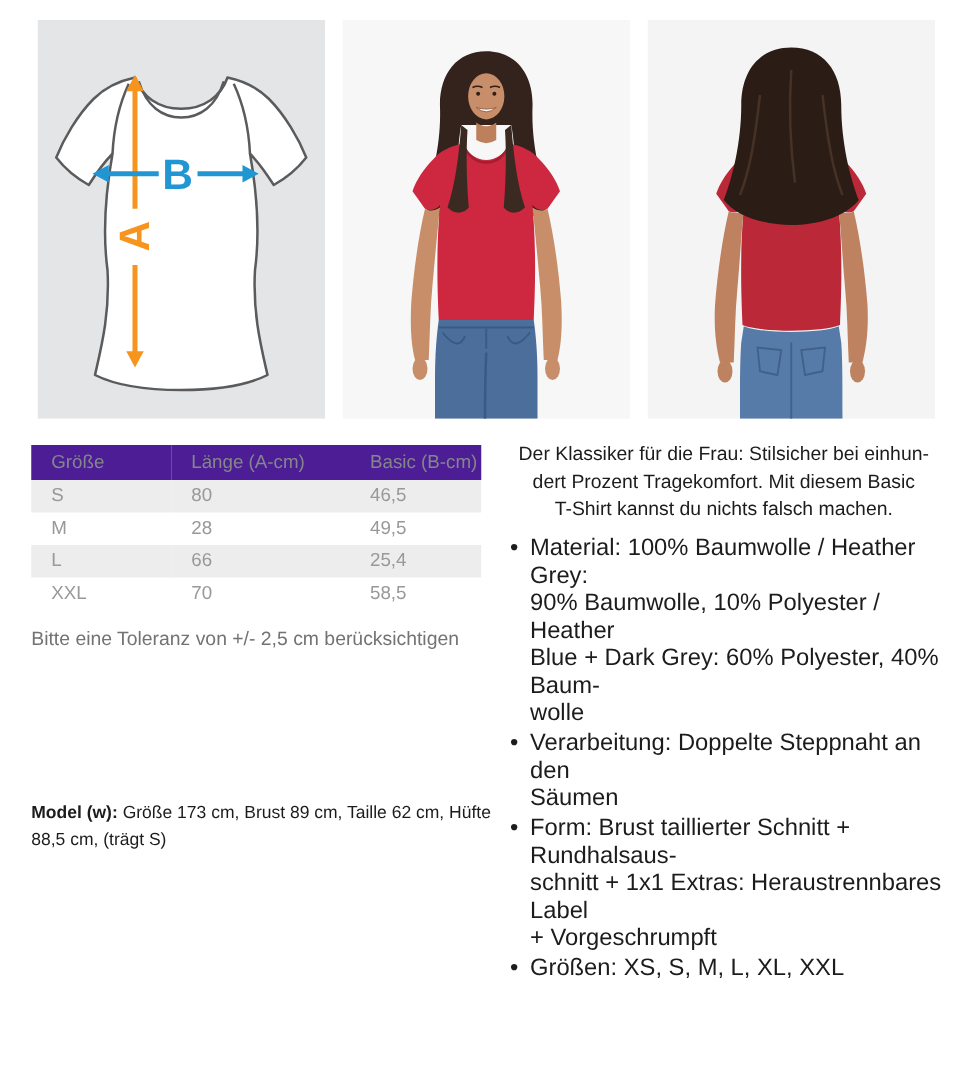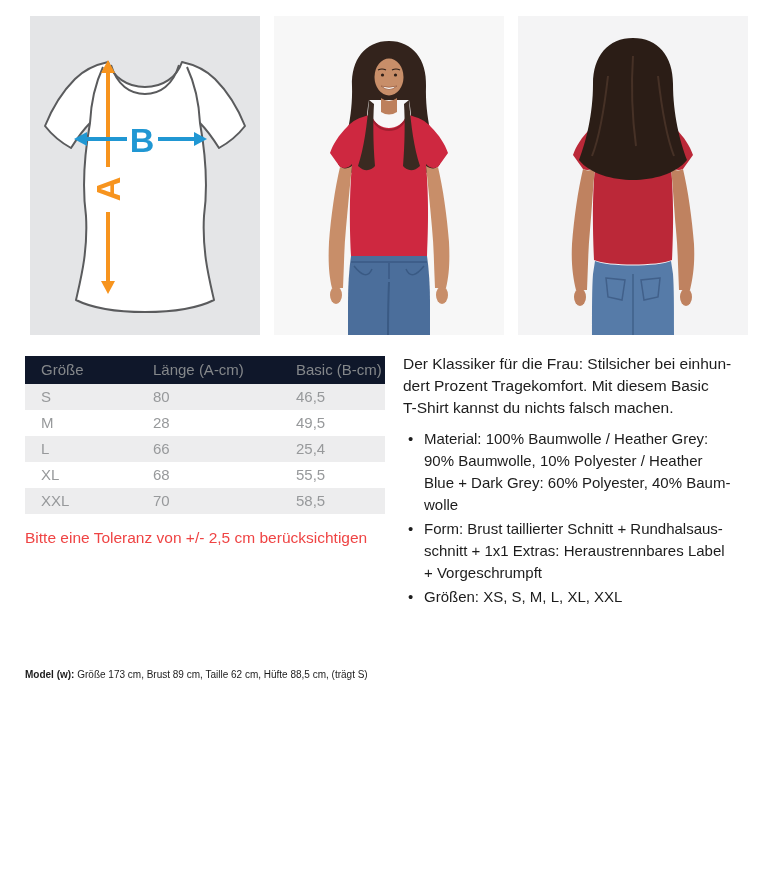--- a/index.html
+++ b/index.html
@@ -6,30 +6,30 @@
   .page{position:relative;width:777px;height:873px;background:#ffffff;overflow:hidden;
         font-family:"Liberation Sans",sans-serif;color:#1c1c1c;}
   .images-row{position:absolute;top:16px;left:30px;display:flex;gap:14px;}
   .img-box{width:230px;height:319px;margin:0;padding:0;}
   .img-box svg{display:block;}
   .content{position:absolute;top:352px;left:25px;width:730px;display:flex;}
   .left-col{width:361px;flex:0 0 361px;}
   .right-col{margin-left:17px;width:352px;}
 
   table.size-table{width:360px;border-collapse:collapse;font-size:15px;table-layout:fixed;margin-top:4px;}
-  table.size-table th{font-weight:400;color:#84878a;text-align:left;padding:5px 0 6px 16px;background:#0f172a;margin-top:28px;}
+  table.size-table th{font-weight:400;color:#84878a;text-align:left;padding:5px 0 6px 16px;background:#4c1d95;margin-top:28px;}
   table.size-table td{color:#97999b;padding:4px 0 5px 16px;}
   table.size-table tbody tr:nth-child(odd){background:#ededee;}
 
-  .tolerance{margin:15px 0 0;font-size:15.5px;color:#ef4444;}
-  .model-info{margin:117px 0 0;font-size:10px;line-height:22px;width:378px;}
+  .tolerance{margin:15px 0 0;font-size:15.5px;color:#737373;}
+  .model-info{margin:117px 0 0;font-size:14px;line-height:22px;width:378px;}
   .model-info b{font-weight:700;}
 
-  .description-intro{margin:1px 0 0;font-size:15.5px;line-height:22px;white-space:pre-line;}
-  ul.details{list-style:none;margin:9px 0 0;padding:0;font-size:15px;line-height:22px;}
+  .description-intro{margin:1px 0 0;font-size:15.5px;line-height:22px;white-space:pre-line;text-align:center;}
+  ul.details{list-style:none;margin:9px 0 0;padding:0;font-size:19px;line-height:22px;}
   ul.details li{position:relative;padding-left:21px;white-space:pre-line;margin:2px 0;}
   ul.details li::before{content:"\2022";position:absolute;left:5px;top:0;color:#1c1c1c;}
 </style>
 </head>
 <body>
 
 <div class="page">
 
   <div class="images-row">
 
@@ -152,25 +152,20 @@
             <td>M</td>
             <td>28</td>
             <td>49,5</td>
           </tr>
           <tr>
             <td>L</td>
             <td>66</td>
             <td>25,4</td>
           </tr>
           <tr>
-            <td>XL</td>
-            <td>68</td>
-            <td>55,5</td>
-          </tr>
-          <tr>
             <td>XXL</td>
             <td>70</td>
             <td>58,5</td>
           </tr>
         </tbody>
       </table>
 
       <p class="tolerance">Bitte eine Toleranz von +/- 2,5 cm berücksichtigen</p>
 
       <p class="model-info"><b>Model (w):</b> <span>Größe 173 cm, Brust 89 cm, Taille 62 cm, Hüfte 88,5 cm, (trägt S)</span></p>
@@ -178,20 +173,22 @@
 
     <div class="right-col">
       <p class="description-intro">Der Klassiker für die Frau: Stilsicher bei einhun-
 dert Prozent Tragekomfort. Mit diesem Basic
 T-Shirt kannst du nichts falsch machen.</p>
       <ul class="details">
         <li>Material: 100% Baumwolle / Heather Grey:
 90% Baumwolle, 10% Polyester / Heather
 Blue + Dark Grey: 60% Polyester, 40% Baum-
 wolle</li>
+        <li>Verarbeitung: Doppelte Steppnaht an den
+Säumen</li>
         <li>Form: Brust taillierter Schnitt + Rundhalsaus-
 schnitt + 1x1 Extras: Heraustrennbares Label
 + Vorgeschrumpft</li>
         <li>Größen: XS, S, M, L, XL, XXL</li>
       </ul>
     </div>
 
   </div>
 </div>
 

